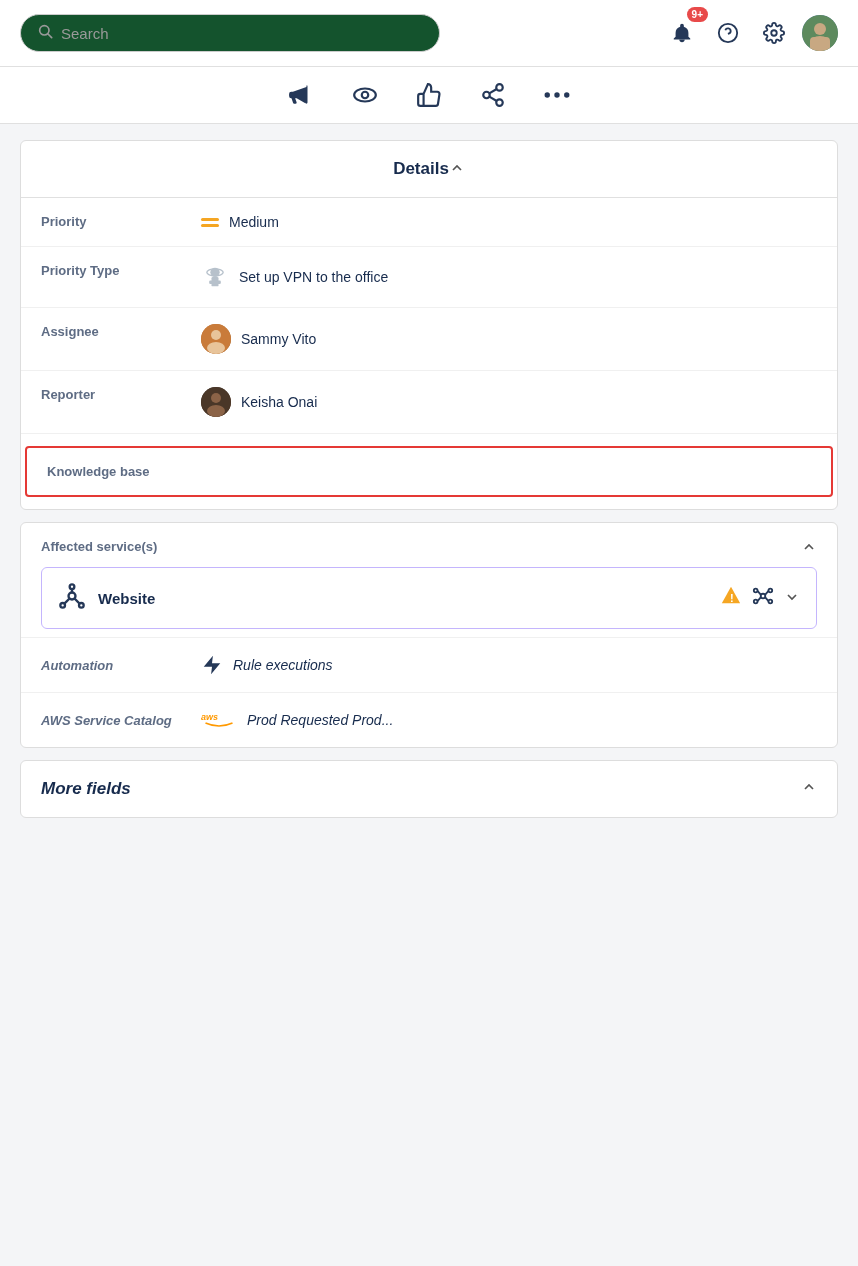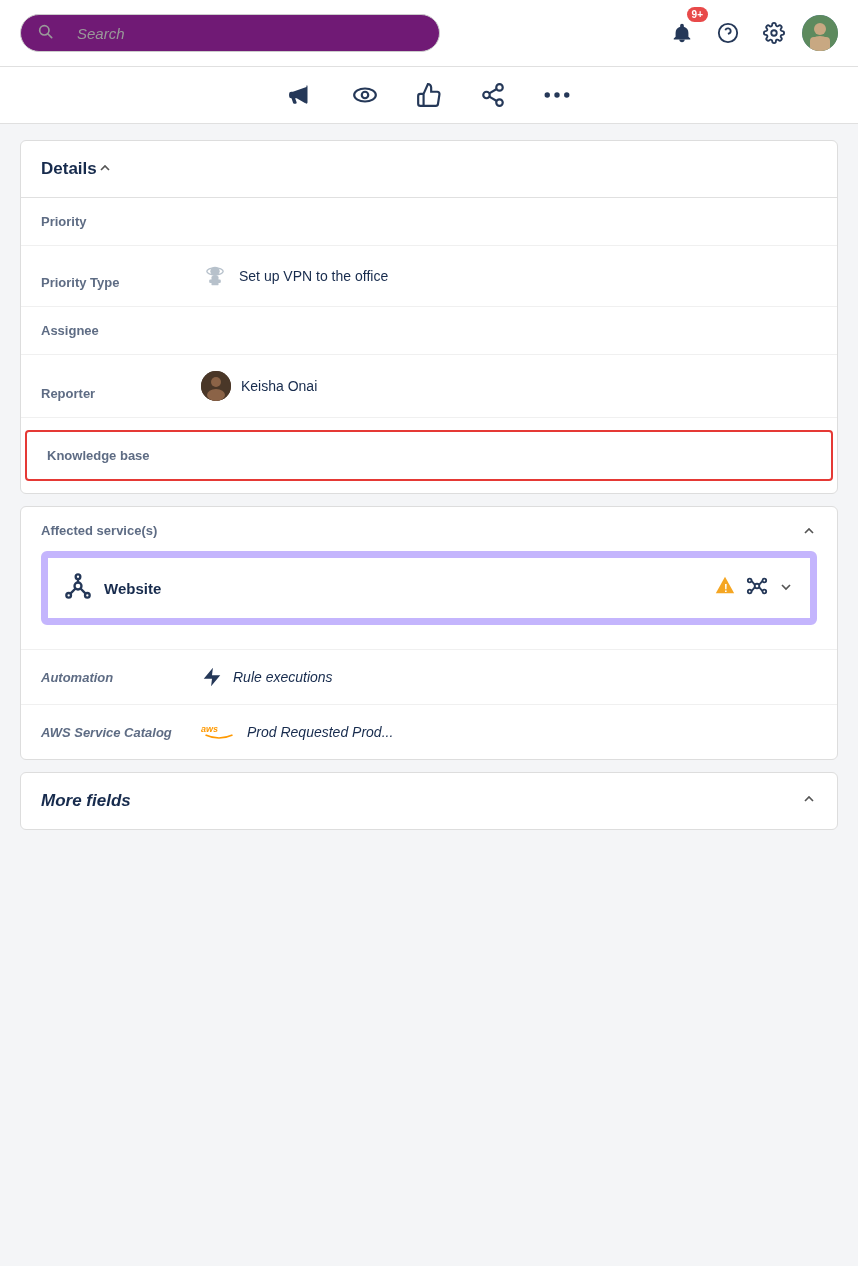--- a/index.html
+++ b/index.html
@@ -15,28 +15,27 @@
       background: #fff;
       border-bottom: 1px solid #e0e0e0;
       padding: 14px 20px;
       display: flex;
       align-items: center;
       gap: 12px;
     }
     .search-box {
       display: flex;
       align-items: center;
-      gap: 24px;
+      gap: 8px;
       border: 1.5px solid #ccc;
       border-radius: 20px;
       padding: 8px 16px;
       flex: 1;
       max-width: 420px;
-      background: #701a75;
-      font-style: italic;
+      background: #14532d;
     }
     .search-icon-svg {
       color: #999;
       font-size: 16px;
     }
     .search-placeholder {
       color: #999;
       font-size: 15px;
     }
     .nav-icons {
@@ -122,39 +121,39 @@
     
     .card {
       background: #fff;
       border: 1px solid #ddd;
       border-radius: 6px;
       overflow: hidden;
     }
     .card-header {
       display: flex;
       align-items: center;
-      justify-content: flex-start;
+      justify-content: center;
       padding: 18px 20px;
       border-bottom: 1px solid #e0e0e0;
     }
     .card-title {
       font-size: 17px;
       font-weight: 700;
       color: #172b4d;
     }
     .chevron-icon {
       font-size: 14px;
       color: #555;
       cursor: pointer;
     }
 
     
     .detail-row {
       display: flex;
-      align-items: flex-end;
+      align-items: flex-start;
       padding: 16px 20px;
       border-bottom: 1px solid #f0f0f0;
       gap: 0;
     }
     .detail-row:last-child { border-bottom: none; }
     .detail-label {
       font-size: 13px;
       font-weight: 600;
       color: #5e6c84;
       width: 160px;
@@ -222,24 +221,24 @@
       align-items: flex-start;
       justify-content: space-between;
       padding: 16px 20px 8px;
     }
     .section-title {
       font-size: 13px;
       font-weight: 600;
       color: #5e6c84;
     }
     .service-card {
-      border: 7px solid #c4b5fd;
+      border: 1px solid #c4b5fd;
       border-radius: 6px;
       padding: 14px 16px;
-      margin: 0 20px 24px;
+      margin: 0 20px 8px;
       display: flex;
       align-items: center;
       gap: 12px;
       background: #fff;
     }
     .service-name {
       font-size: 15px;
       font-weight: 600;
       color: #172b4d;
       flex: 1;
@@ -388,39 +387,58 @@
       <span class="card-title">Details</span>
       <span class="chevron-icon">
         <svg width="16" height="16" viewBox="0 0 24 24" fill="none" stroke="#555" stroke-width="2.5">
           <polyline points="18 15 12 9 6 15"></polyline>
         </svg>
       </span>
     </div>
 
     <div class="detail-row">
       <span class="detail-label">Priority</span>
+      <div class="detail-value">
+        <span class="detail-icon">
+          <div class="priority-icon">
+            <div class="priority-line"></div>
+            <div class="priority-line"></div>
+          </div>
+        </span>
+        <span>Medium</span>
+      </div>
     </div>
 
     <div class="detail-row">
       <span class="detail-label">Priority Type</span>
       <div class="detail-value">
         <span class="detail-icon icon-vpn">
           <svg width="28" height="28" viewBox="0 0 24 24">
             <circle cx="12" cy="8" r="4" fill="#8899aa"></circle>
             <ellipse cx="12" cy="8" rx="7" ry="3" fill="none" stroke="#8899aa" stroke-width="1.2"></ellipse>
             <rect x="9" y="12" width="6" height="8" rx="1" fill="#8899aa"></rect>
             <rect x="7" y="15" width="10" height="3" rx="1" fill="#8899aa"></rect>
           </svg>
         </span>
         <span>Set up VPN to the office</span>
       </div>
     </div>
 
     <div class="detail-row">
       <span class="detail-label">Assignee</span>
+      <div class="detail-value">
+        <div class="avatar-sammy">
+          <svg width="30" height="30" viewBox="0 0 30 30">
+            <rect width="30" height="30" rx="15" fill="#c97b3a"></rect>
+            <circle cx="15" cy="11" r="5" fill="#e8c49a"></circle>
+            <ellipse cx="15" cy="24" rx="9" ry="6" fill="#e8c49a"></ellipse>
+          </svg>
+        </div>
+        <span>Sammy Vito</span>
+      </div>
     </div>
 
     <div class="detail-row">
       <span class="detail-label">Reporter</span>
       <div class="detail-value">
         <div class="avatar-keisha">
           <svg width="30" height="30" viewBox="0 0 30 30">
             <rect width="30" height="30" rx="15" fill="#4a3728"></rect>
             <circle cx="15" cy="11" r="5" fill="#8b6347"></circle>
             <ellipse cx="15" cy="24" rx="9" ry="6" fill="#8b6347"></ellipse>

